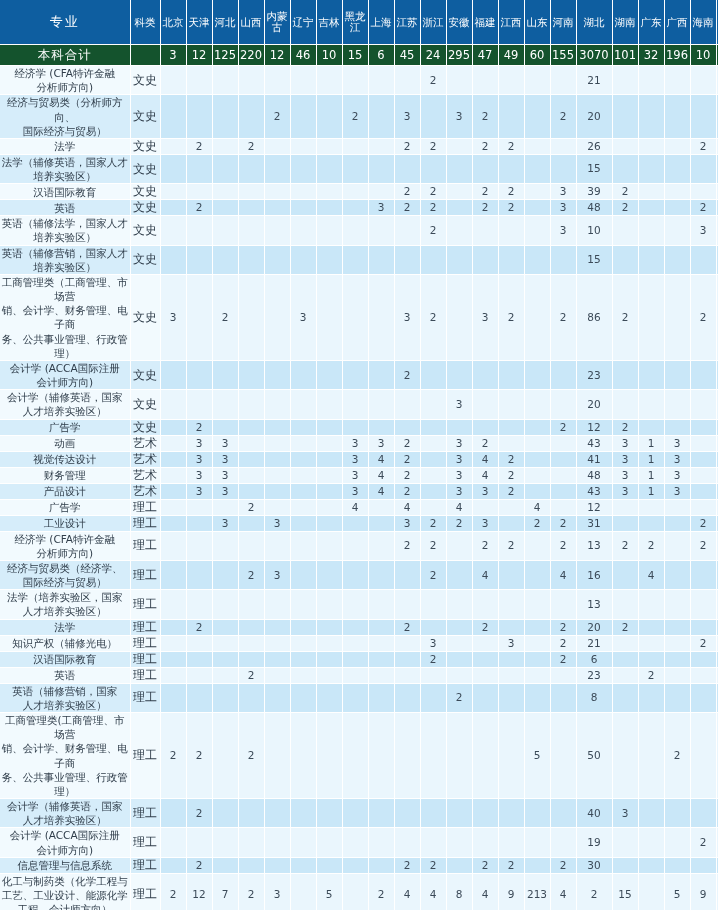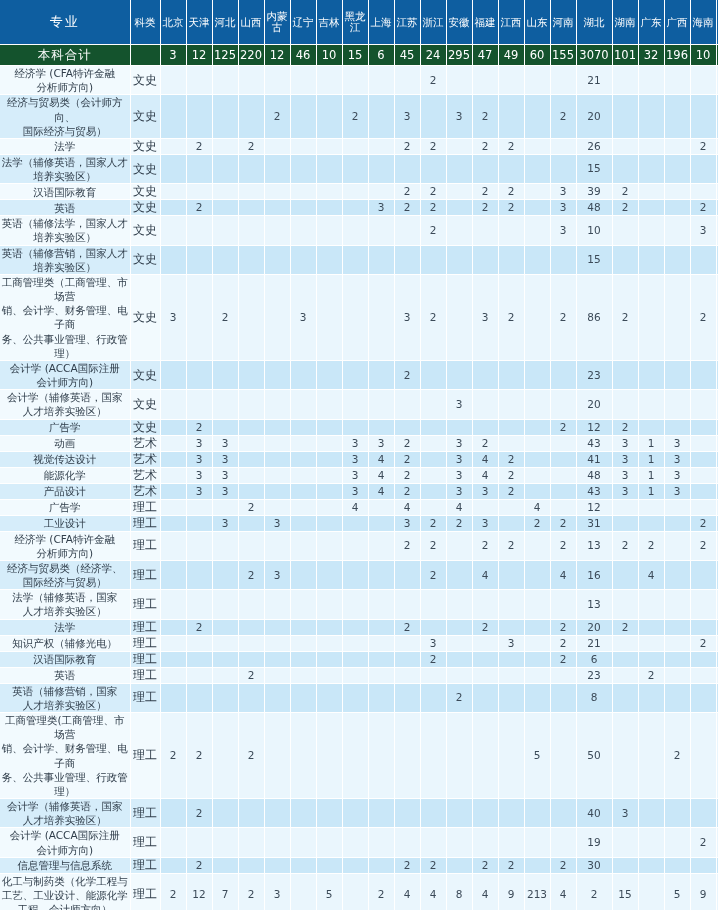--- a/index.html
+++ b/index.html
@@ -244,21 +244,21 @@
         <td class="num"></td>
         <td class="num">21</td>
         <td class="num"></td>
         <td class="num"></td>
         <td class="num"></td>
         <td class="num"></td>
         <td class="num"></td>
       </tr>
       <tr class="band-b">
         <td class="major">
-          <span class="wrap">经济与贸易类（会计师方向、</span>
+          <span class="wrap">经济与贸易类（分析师方向、</span>
           <span class="wrap">国际经济与贸易）</span>
         </td>
         <td class="kelei">文史</td>
         <td class="num"></td>
         <td class="num"></td>
         <td class="num"></td>
         <td class="num"></td>
         <td class="num">2</td>
         <td class="num"></td>
         <td class="num"></td>
@@ -616,21 +616,21 @@
         <td class="num"></td>
         <td class="num">41</td>
         <td class="num">3</td>
         <td class="num">1</td>
         <td class="num">3</td>
         <td class="num"></td>
         <td class="num"></td>
       </tr>
       <tr class="band-a">
         <td class="major">
-          <span class="wrap">能源化学</span>
+          <span class="wrap">财务管理</span>
         </td>
         <td class="kelei">艺术</td>
         <td class="num"></td>
         <td class="num">3</td>
         <td class="num">3</td>
         <td class="num"></td>
         <td class="num"></td>
         <td class="num"></td>
         <td class="num"></td>
         <td class="num">3</td>
@@ -786,21 +786,21 @@
         <td class="num">4</td>
         <td class="num">16</td>
         <td class="num"></td>
         <td class="num">4</td>
         <td class="num"></td>
         <td class="num"></td>
         <td class="num"></td>
       </tr>
       <tr class="band-a">
         <td class="major">
-          <span class="wrap">法学（辅修英语，国家</span>
+          <span class="wrap">法学（培养实验区，国家</span>
           <span class="wrap">人才培养实验区）</span>
         </td>
         <td class="kelei">理工</td>
         <td class="num"></td>
         <td class="num"></td>
         <td class="num"></td>
         <td class="num"></td>
         <td class="num"></td>
         <td class="num"></td>
         <td class="num"></td>

